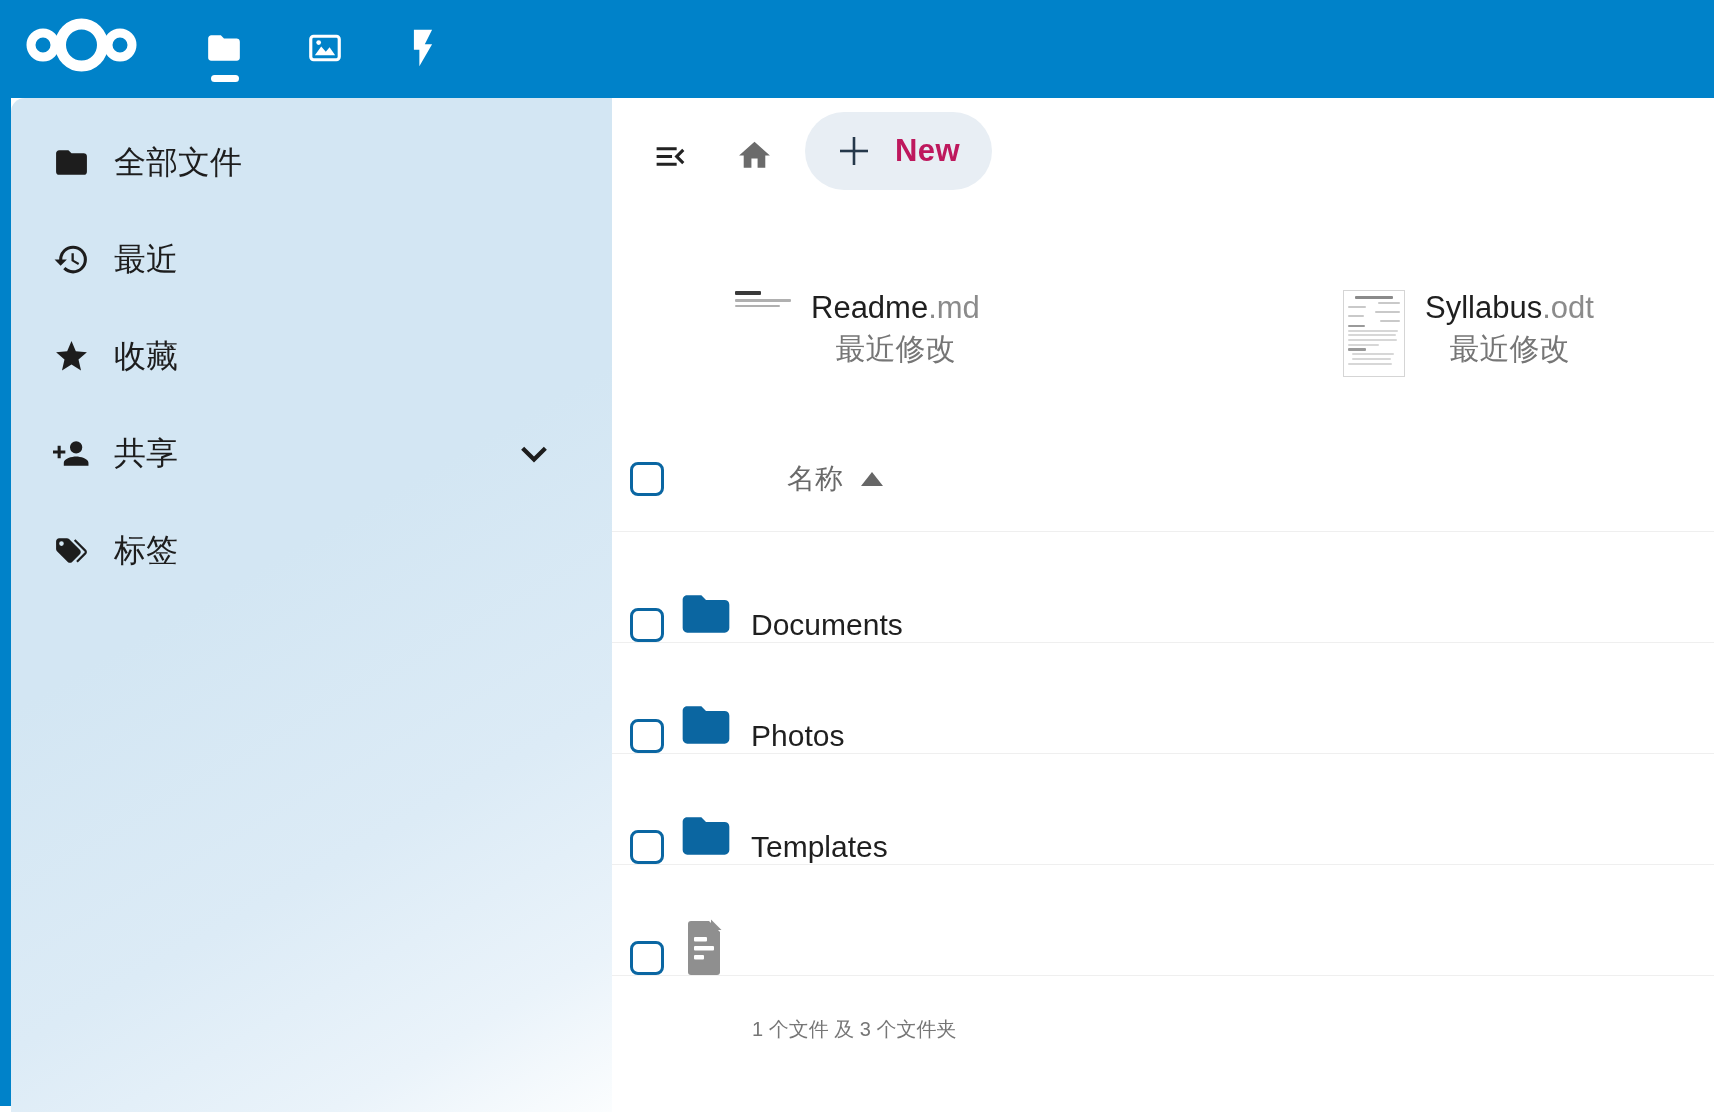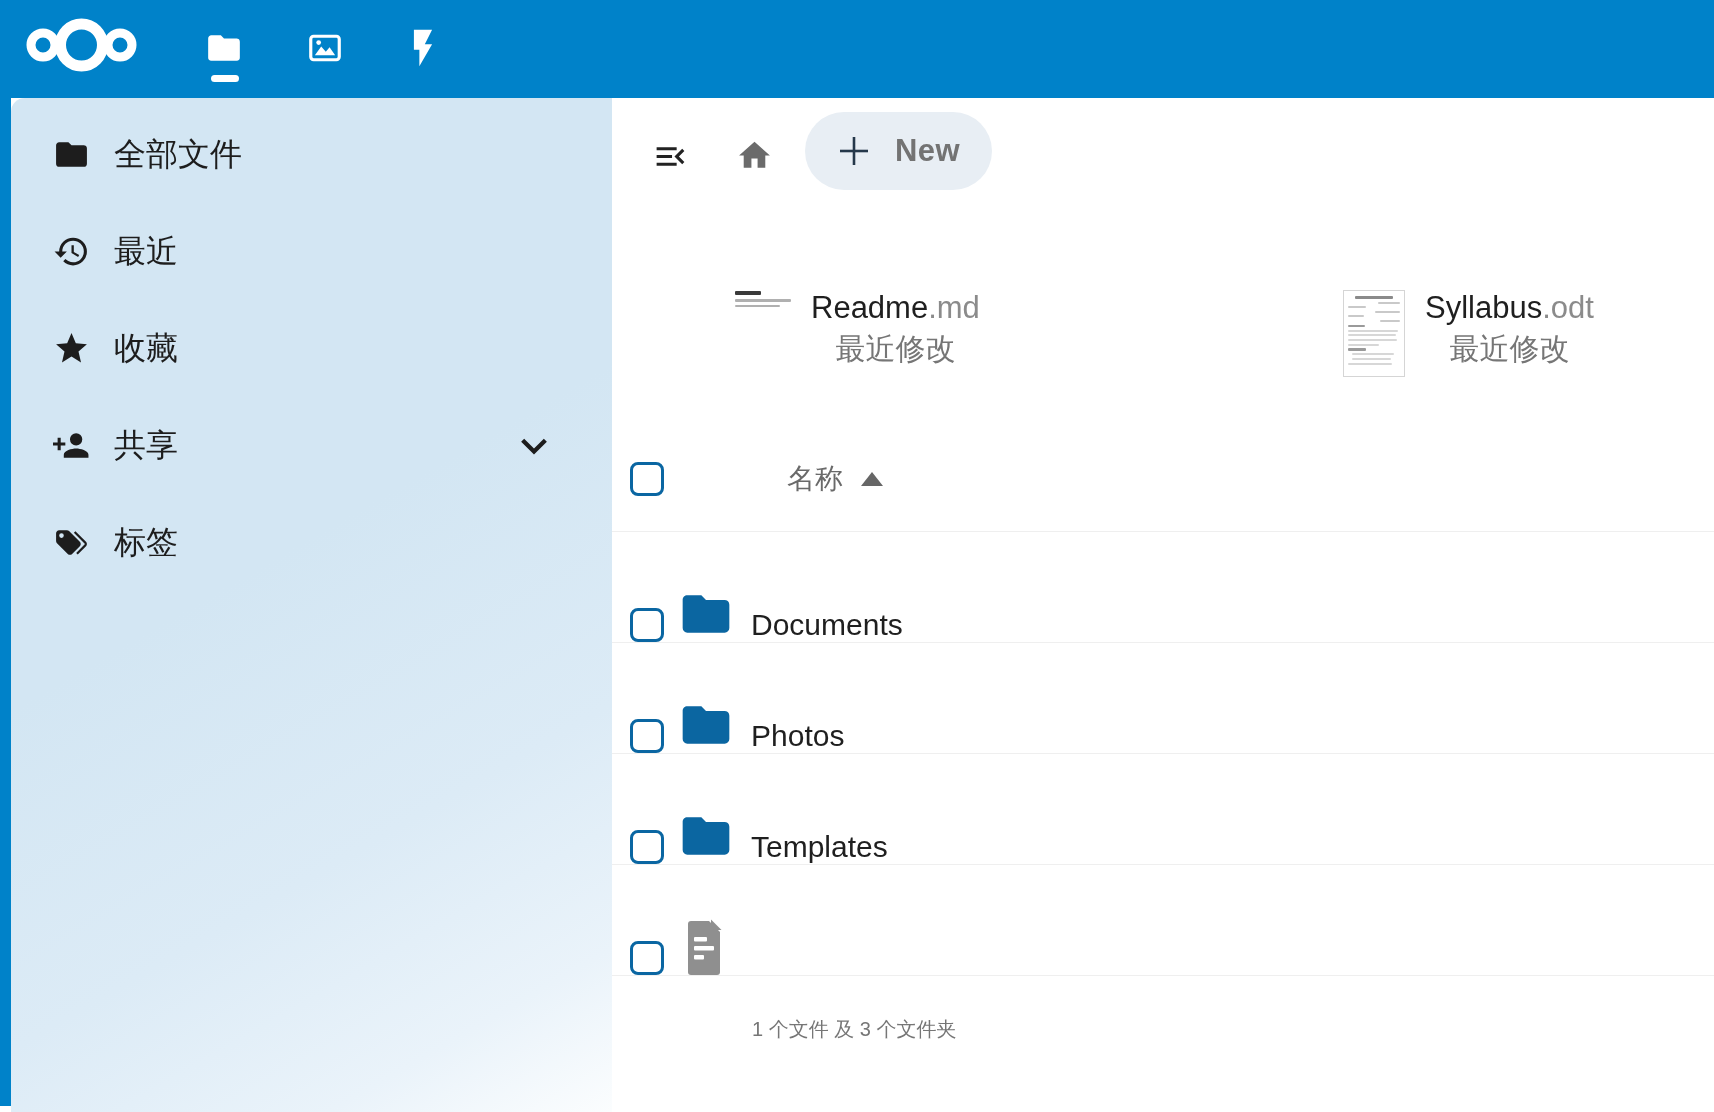--- a/index.html
+++ b/index.html
@@ -15,21 +15,21 @@
   .appbtn.files    { left:202px; }
   .appbtn.photos   { left:303px; }
   .appbtn.activity { left:401px; }
   .active-underline { position:absolute; left:211px; top:75px; width:28px; height:7px;
     border-radius:4px; background:#fff; }
   .leftstripe { position:absolute; left:0; top:98px; width:11px; height:1008px; background:#0082c9; }
 
   
   .sidebar { position:absolute; left:11px; top:98px; width:601px; height:1014px;
     background:linear-gradient(150deg,#d3e6f3 45%,#dcebf6 70%,#eaf3fa 88%,#fbfdfe 100%);
-    border-top-left-radius:14px; padding-top:8px; }
+    border-top-left-radius:14px; padding-top:16px; }
   .side-item { position:relative; height:97px; display:flex; align-items:center;
     padding-left:42px; cursor:pointer; }
   .side-item svg.mainicon { width:37px; height:37px; fill:#1d1d1d; flex:0 0 auto; }
   .side-label { margin-left:24px; font-size:32px; color:#1d1d1d; }
   .expand { position:absolute; right:63px; top:50%; transform:translateY(-50%);
     width:30px; height:24px; cursor:pointer; }
   .expand svg { width:30px; height:24px; fill:#1d1d1d; }
 
   
   .main { position:absolute; left:612px; top:98px; width:1102px; height:1014px; background:#fff; }
@@ -37,21 +37,21 @@
   .iconbtn { position:absolute; width:44px; height:44px; border:none; background:none;
     display:flex; align-items:center; justify-content:center; cursor:pointer; }
   .btn-collapse { left:36px; top:36px; }
   .btn-collapse svg { width:37px; height:37px; fill:#222; }
   .btn-home { left:120px; top:35px; }
   .btn-home svg { width:37px; height:37px; fill:#6b6b6b; }
   .btn-new { position:absolute; left:193px; top:14px; width:187px; height:78px;
     border:none; border-radius:39px; background:#e8eef4; display:flex; align-items:center;
     justify-content:center; gap:24px; cursor:pointer; }
   .btn-new svg { width:34px; height:34px; stroke:#25384a; stroke-width:2.6; }
-  .btn-new .newlabel { font-size:31px; font-weight:700; color:#737373; letter-spacing:0.5px; }
+  .btn-new .newlabel { font-size:31px; font-weight:700; color:#be185d; letter-spacing:0.5px; }
 
   
   .rec-card { position:absolute; top:190px; display:flex; cursor:pointer;text-align:center; }
   .rec-card.c1 { left:115px; }
   .rec-card.c2 { left:731px; }
   .rec-text { margin-left:20px; }
   .rec-name { font-size:31px; line-height:40px; color:#1f1f1f; white-space:nowrap; }
   .rec-name .ext { color:#8b8b8b; }
   .rec-reason { font-size:30px; line-height:38px; margin-top:2px; color:#767676; }
   .thumb-md { width:64px; height:66px; background:#fff; padding:3px 0 0 8px; }

